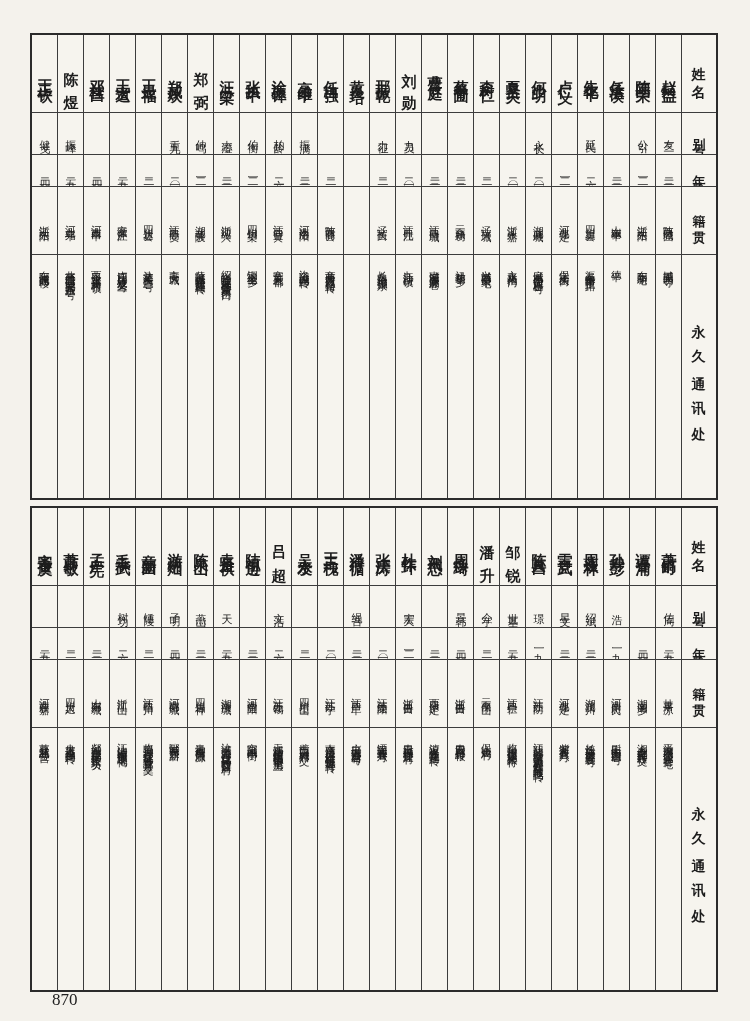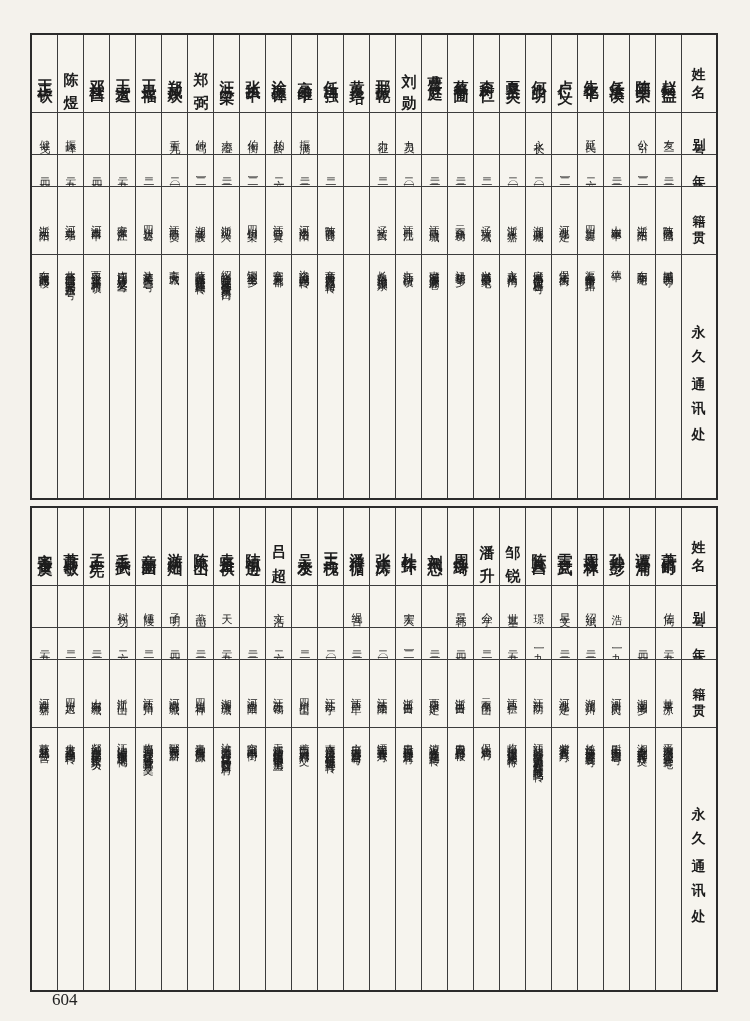--- a/index.html
+++ b/index.html
@@ -921,14 +921,14 @@
           </div>
           <div class="cell or">
             <span class="v">河南获嘉</span>
           </div>
           <div class="cell addr">
             <span class="v">获嘉城北三位营</span>
           </div>
         </div>
       </div>
   </div>
-  <div class="pageno">604</div>
+  <div class="pageno">870</div>
 </div>
 
 </body></html>

